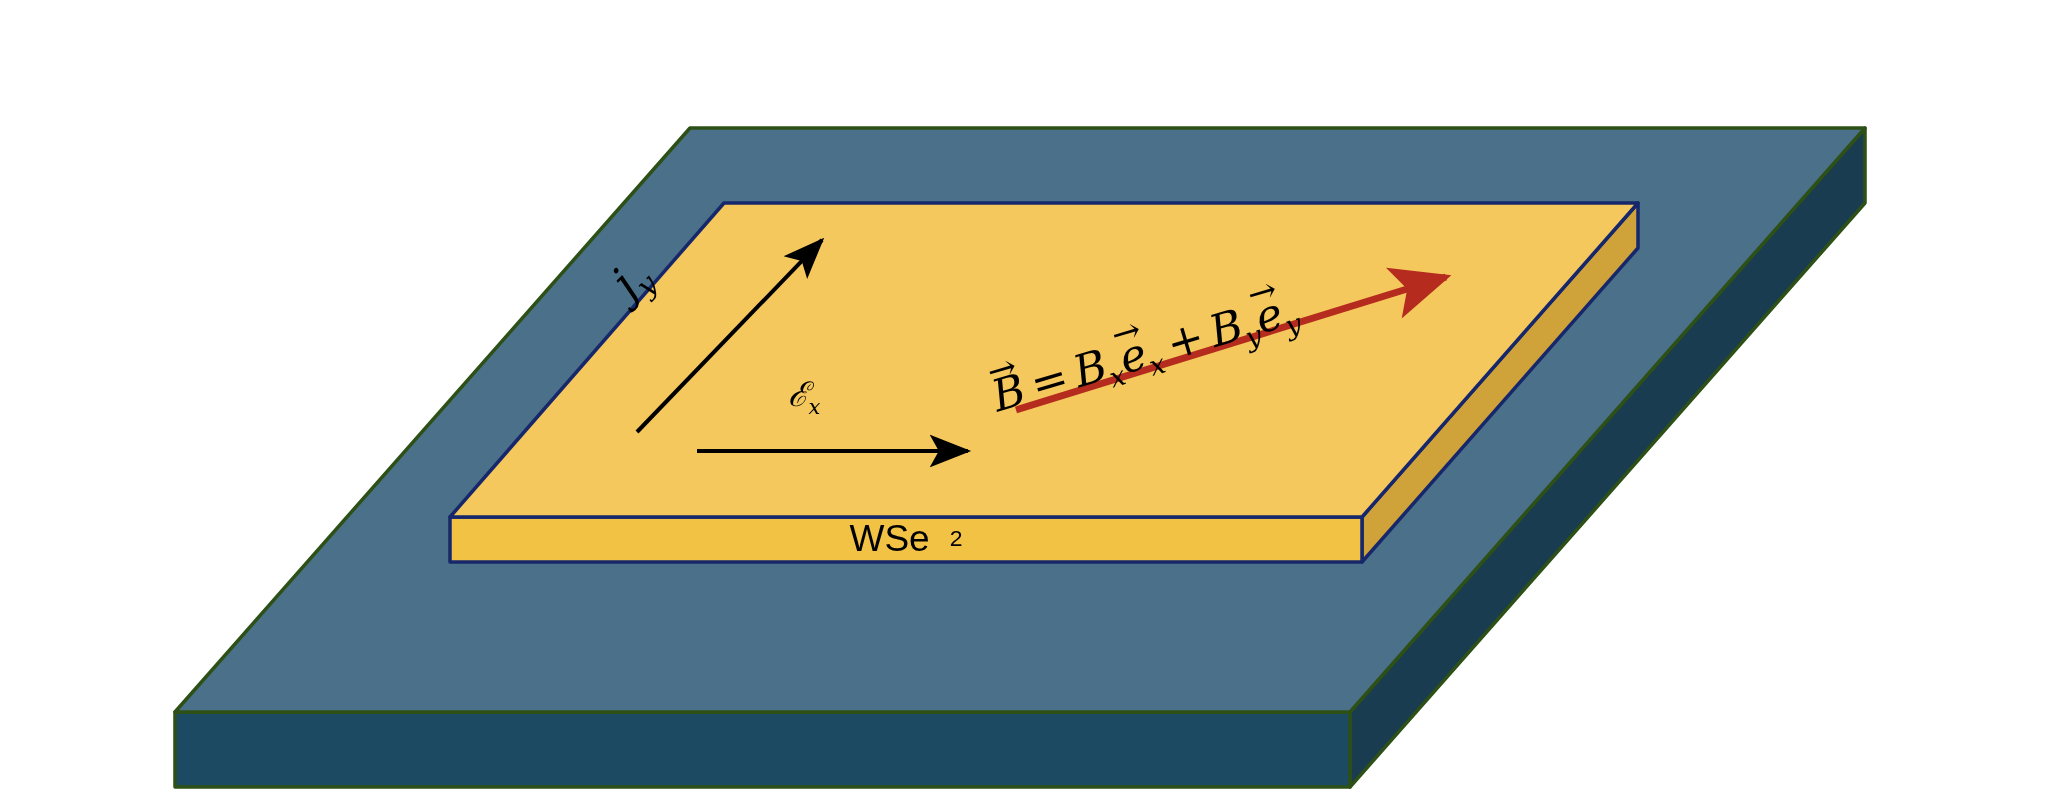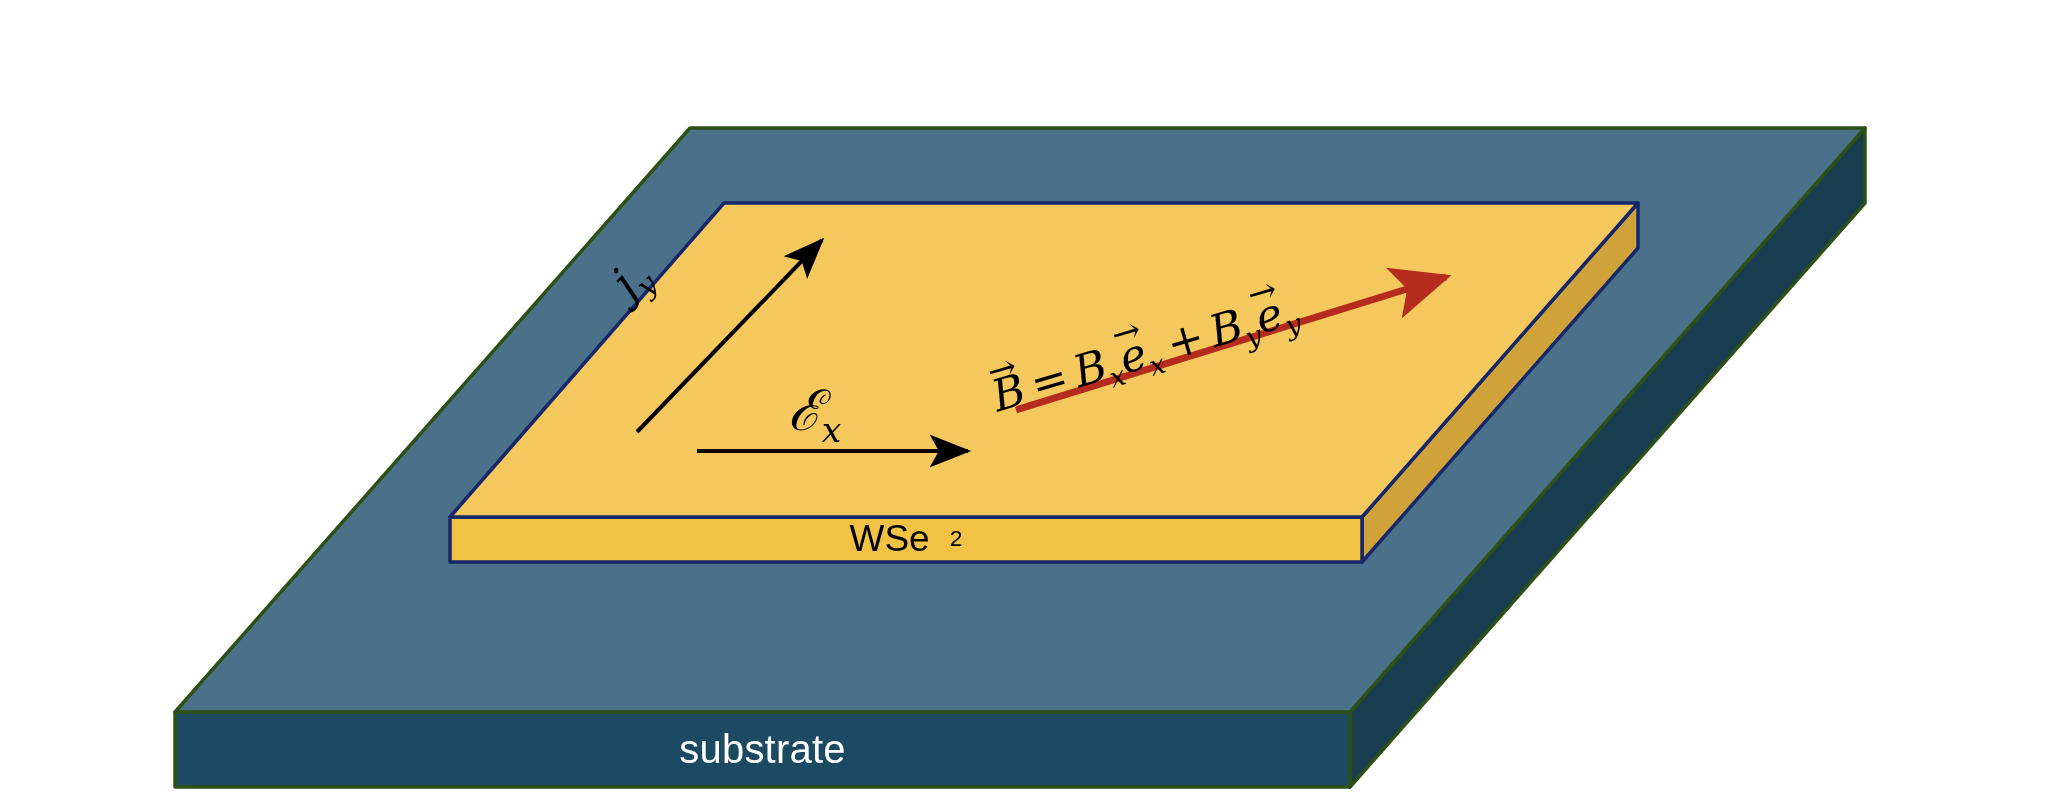--- a/index.html
+++ b/index.html
@@ -94,41 +94,36 @@
       <polygon points="724,203 1638,203 1362,517 450,517" fill="#f4c85c" stroke="#16276b" stroke-width="3.5" stroke-linejoin="round"></polygon>
     </g>
 
     <line x1="637" y1="432" x2="822" y2="240" stroke="#000000" stroke-width="4" marker-end="url(#head-black)"></line>
 
     <line x1="697" y1="451" x2="968" y2="451" stroke="#000000" stroke-width="4" marker-end="url(#head-black)"></line>
 
     <line x1="1016" y1="410" x2="1446" y2="277" stroke="#b52b1e" stroke-width="7" marker-end="url(#head-red)"></line>
   </svg>
 
-  <div class="label-sans" style="position:absolute; left:175px; top:712px; width:1175px; height:75px;
-              display:flex; align-items:center; justify-content:center;
-              color:#ffffff; font-size:40px; letter-spacing:0.2px;">
-    <span>substrate</span>
-  </div>
 
   <div class="label-sans" style="position:absolute; left:450px; top:515px; width:912px; height:47px;
               display:flex; align-items:center; justify-content:center;
               color:#000000; font-size:37px;gap:20px;">
     <span>WSe</span>
       <span class="sub">2</span>
   </div>
 
   <div class="label-math" style="position:absolute; left:600px; top:270px;
               transform: rotate(-45deg); transform-origin: left top;
               color:#000000; font-size:46px; white-space:nowrap;">
     <span>j</span><span class="sub-math">y</span>
   </div>
 
   <div class="label-math" style="position:absolute; left:788px; top:370px;
-              color:#000000; font-size:56px; white-space:nowrap;">
+              color:#000000; font-size:34px; white-space:nowrap;">
     <span style="font-family:'DejaVu Serif', serif; font-style:italic;">ℰ</span><span class="sub-math">x</span>
   </div>
 
   <div class="label-math" style="position:absolute; left:1002px; top:370px;
               transform: rotate(-16.5deg); transform-origin: left bottom;
               color:#000000; font-size:44px; white-space:nowrap;">
 
     <span class="vecwrap"><span class="vecarrow">→</span><span>B</span></span><span style="font-style:normal; margin:0 0.18em;">=</span><span>B</span><span class="sub-math">x</span><span class="vecwrap"><span class="vecarrow">→</span><span>e</span></span><span class="sub-math">x</span><span style="font-style:normal; margin:0 0.18em;">+</span><span>B</span><span class="sub-math">y</span><span class="vecwrap"><span class="vecarrow">→</span><span>e</span></span><span class="sub-math">y</span>
   </div>
 

